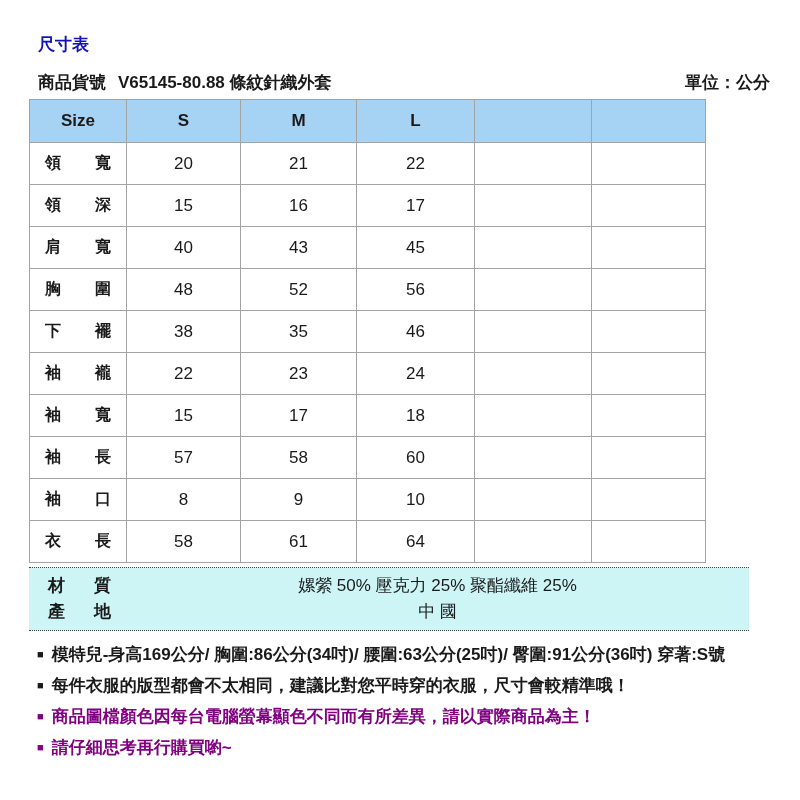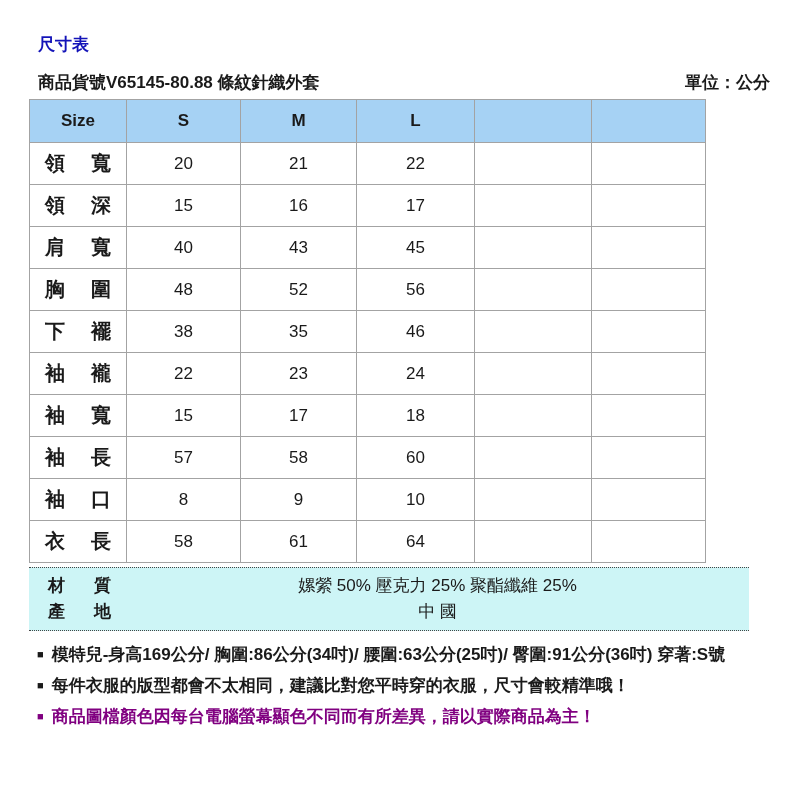--- a/index.html
+++ b/index.html
@@ -22,38 +22,38 @@
     margin-left:8px;
     font-size:17px;font-weight:bold;color:var(--title-blue);
     line-height:22px;
   }
 
   .product-row{
     display:flex;justify-content:space-between;align-items:flex-end;
     margin:16px 0 0 8px;width:732px;
     font-size:17px;font-weight:bold;line-height:22px;
   }
-  .product-left .code{margin-left:0;}
+  .product-left .code{margin-left:12px;}
 
   table.size-table{
     border-collapse:collapse;table-layout:fixed;
     width:676px;margin:5px 3px 0 -1px;
   }
   .size-table th,.size-table td{
     border:1px solid var(--grid-border);
     text-align:center;vertical-align:middle;
     padding:0;font-size:17px;overflow:hidden;
   }
   .size-table thead th{
     background:var(--header-bg);
     height:42px;font-weight:bold;
   }
   .size-table tbody td{height:41px;font-weight:normal;}
   .size-table td.lbl{
-    font-weight:bold;font-size:20px;
+    font-weight:bold;font-size:16px;
     text-align:justify;text-align-last:justify;
     padding:0 15px;box-sizing:border-box;
   }
 
   .info{
     width:720px;margin:4px 0 0 -1px;box-sizing:border-box;
     background:var(--info-bg);
     border-top:1px dotted #444;border-bottom:1px dotted #444;
     padding:5px 0;
   }
@@ -207,15 +207,18 @@
   <div class="notes">
     <div class="note">
       <span class="bullet">■</span><span>模特兒-身高169公分/ 胸圍:86公分(34吋)/ 腰圍:63公分(25吋)/ 臀圍:91公分(36吋)  穿著:S號</span>
     </div>
     <div class="note">
       <span class="bullet">■</span><span>每件衣服的版型都會不太相同，建議比對您平時穿的衣服，尺寸會較精準哦！</span>
     </div>
     <div class="note purple">
       <span class="bullet">■</span><span>商品圖檔顏色因每台電腦螢幕顯色不同而有所差異，請以實際商品為主！</span>
     </div>
+    <div class="note purple">
+      <span class="bullet">■</span><span>請仔細思考再行購買喲~</span>
+    </div>
   </div>
 
 </div>
 
 </body></html>

